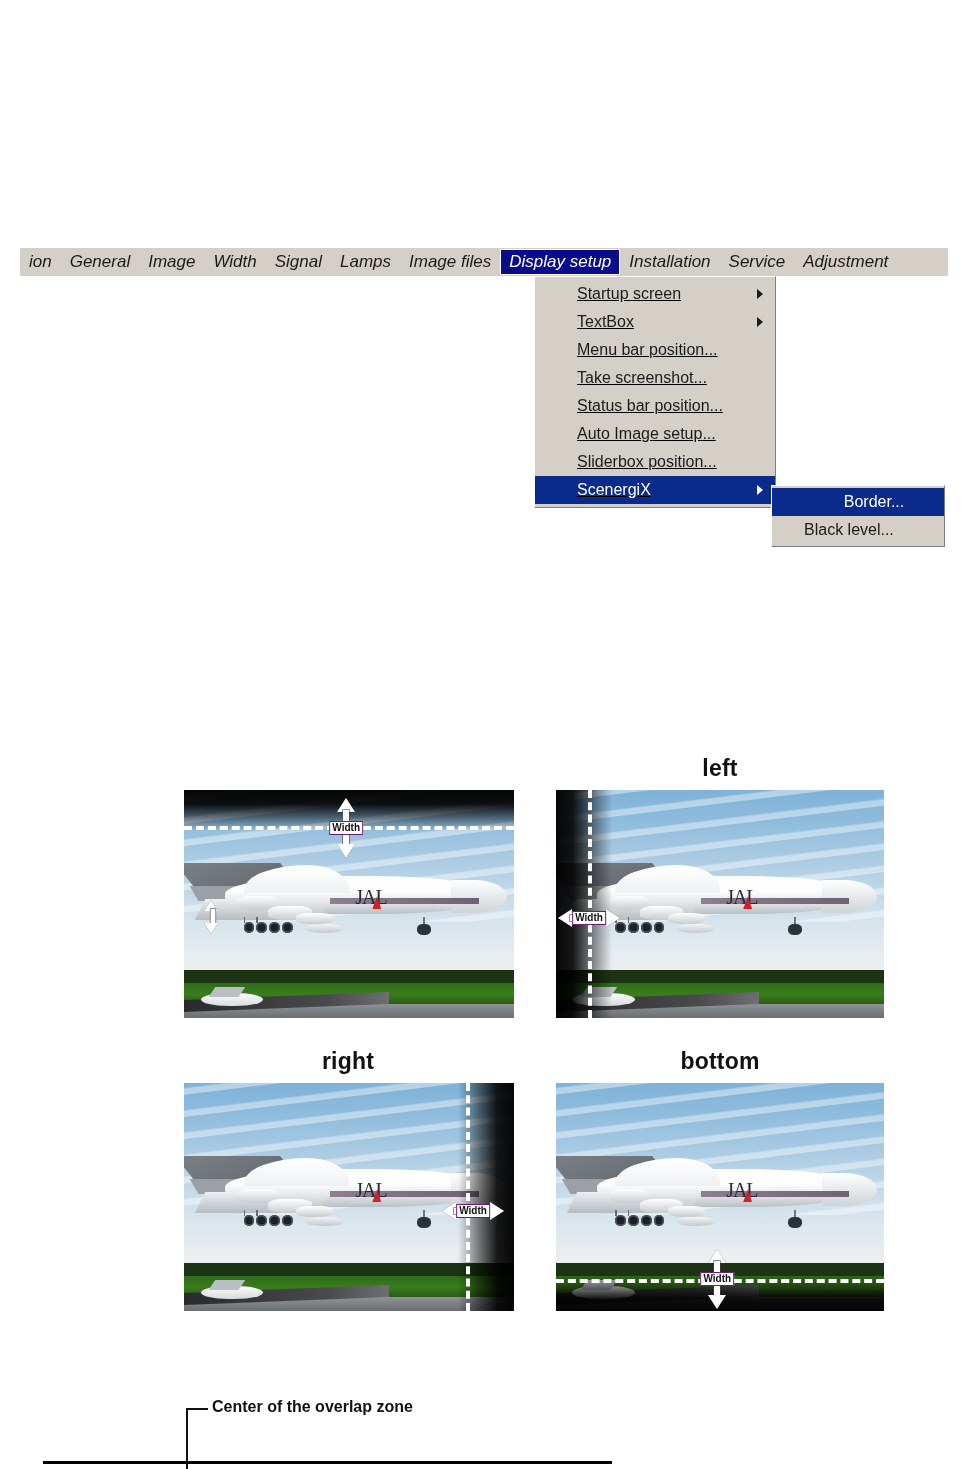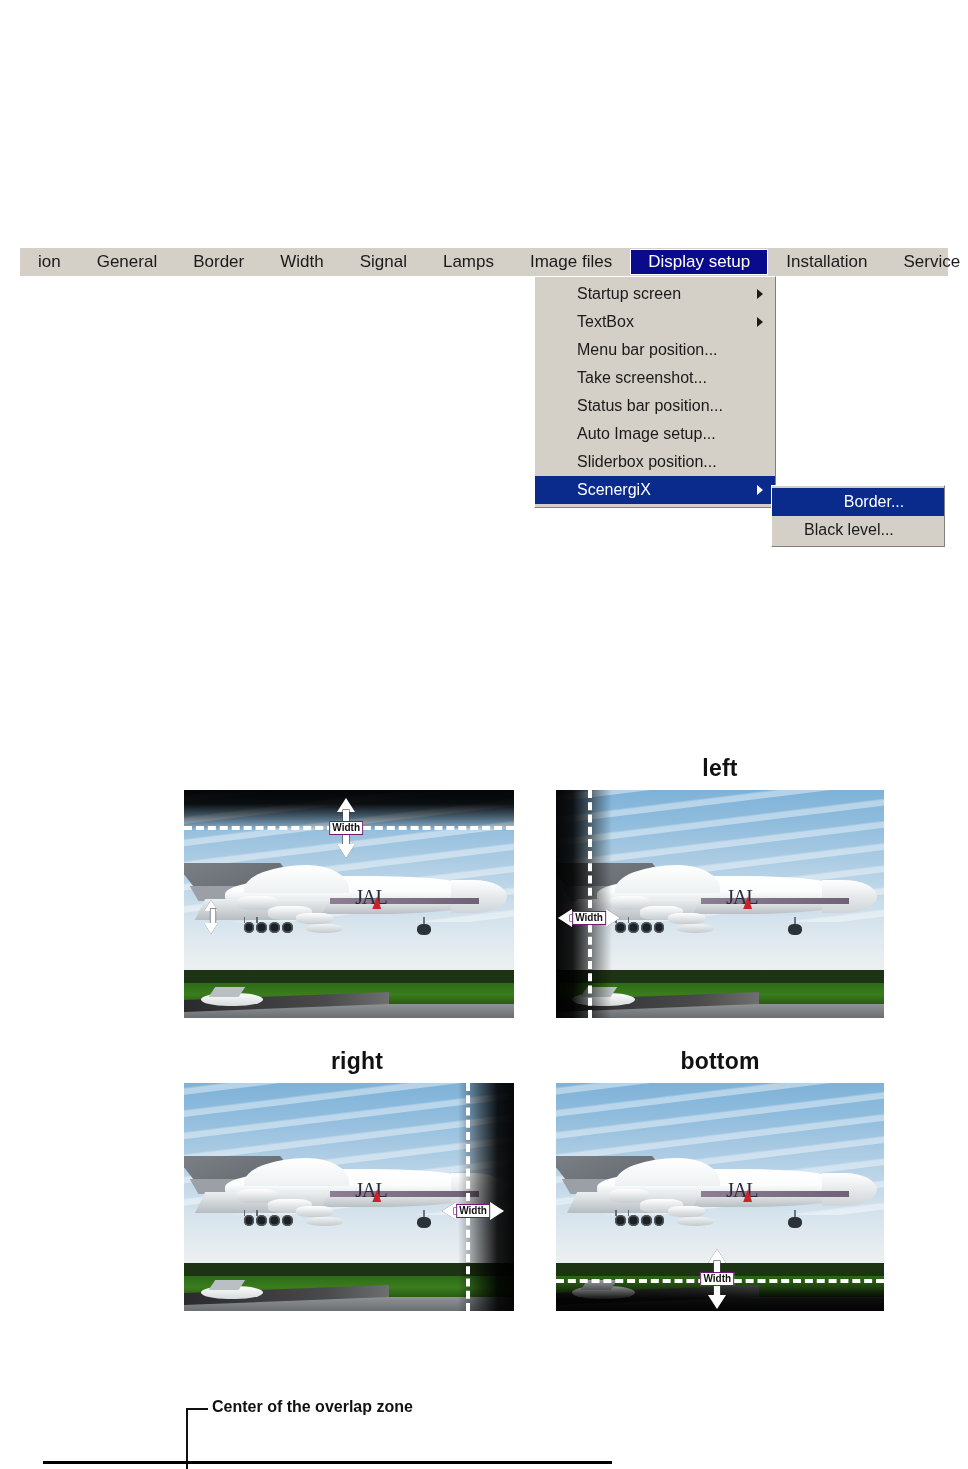--- a/index.html
+++ b/index.html
@@ -8,35 +8,37 @@
     font-family:"Liberation Sans", sans-serif;
     position:relative;overflow:hidden;
   }
 
   
   #menubar{
     position:absolute;left:20px;top:248px;width:928px;height:28px;
     background:#d4d0c8;display:flex;align-items:center;
   }
   .menu-item{
-    font-size:17px;color:#1a1a1a;padding:3px 18px;white-space:nowrap;
+    font-size:17px;color:#1a1a1a;padding:3px 9px;white-space:nowrap;
     line-height:20px;
+    font-style:italic;
   }
   .menu-item.selected{
     background:#0a0a8c;color:#ffffff;
     box-shadow:inset 0 0 0 1px #ffffff;
   }
 
   
   #dropdown{
     position:absolute;left:534px;top:276px;width:240px;
     background:#d4d0c8;
     border-top:1px solid #ffffff;border-left:1px solid #ffffff;
     border-right:1px solid #808080;border-bottom:1px solid #808080;
     padding:3px 0 3px 0;
+    text-decoration:underline;
   }
   .dd-item{
     position:relative;height:28px;line-height:28px;
     font-size:16px;color:#1a1a1a;padding-left:42px;white-space:nowrap;
   }
   .dd-item.selected{background:#0a2a8c;color:#ffffff;}
   .dd-arrow{
     position:absolute;right:12px;top:50%;transform:translateY(-50%);
     width:0;height:0;border-left:6px solid #1a1a1a;
     border-top:5px solid transparent;border-bottom:5px solid transparent;
@@ -249,21 +251,21 @@
   #footer-rule{
     position:absolute;left:43px;top:1461px;width:569px;height:3px;background:#000;
   }
 </style>
 </head>
 <body>
 
 <div id="menubar">
   <div class="menu-item">ion</div>
   <div class="menu-item">General</div>
-  <div class="menu-item">Border</div>
+  <div class="menu-item">Image</div>
   <div class="menu-item">Width</div>
   <div class="menu-item">Signal</div>
   <div class="menu-item">Lamps</div>
   <div class="menu-item">Image files</div>
   <div class="menu-item selected">Display setup</div>
   <div class="menu-item">Installation</div>
   <div class="menu-item">Service</div>
   <div class="menu-item">Adjustment</div>
 </div>
 
@@ -411,21 +413,21 @@
     <div class="fade-left"></div>
     <div class="dash-v" style="left:32px;"></div>
     <div class="warrow" style="left:2px;top:112px;width:62px;height:32px;">
       <div class="tri tri-left" style="left:0;top:7px;"></div>
       <div class="stem-h" style="left:12px;width:38px;"></div>
       <div class="tri tri-right" style="left:48px;top:7px;"></div>
       <div class="lbl">Width</div>
     </div>
   </div>
 
-  <div class="panel-title" style="left:192px;top:358px;width:330px;">right</div>
+  <div class="panel-title" style="left:183px;top:358px;width:330px;">right</div>
   <div class="photo" style="left:184px;top:393px;width:330px;height:228px;">
     <div class="sky"></div>
     <div class="cirrus"></div>
     <div class="ground">
       <div class="treeline"></div>
       <div class="grass"></div>
       <div class="taxi"></div>
       <div class="runway"></div>
       <div class="smallplane"></div>
     </div>

